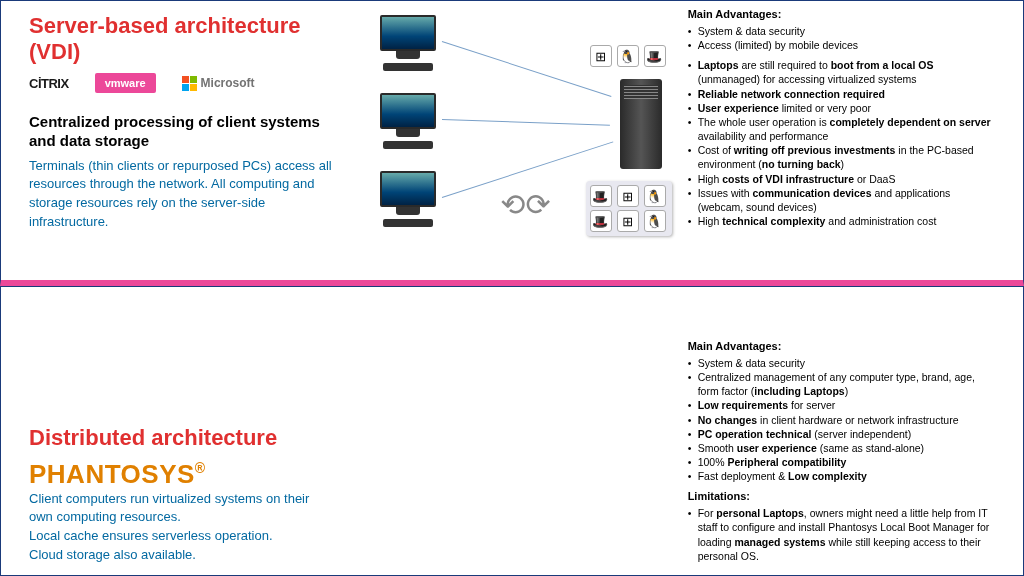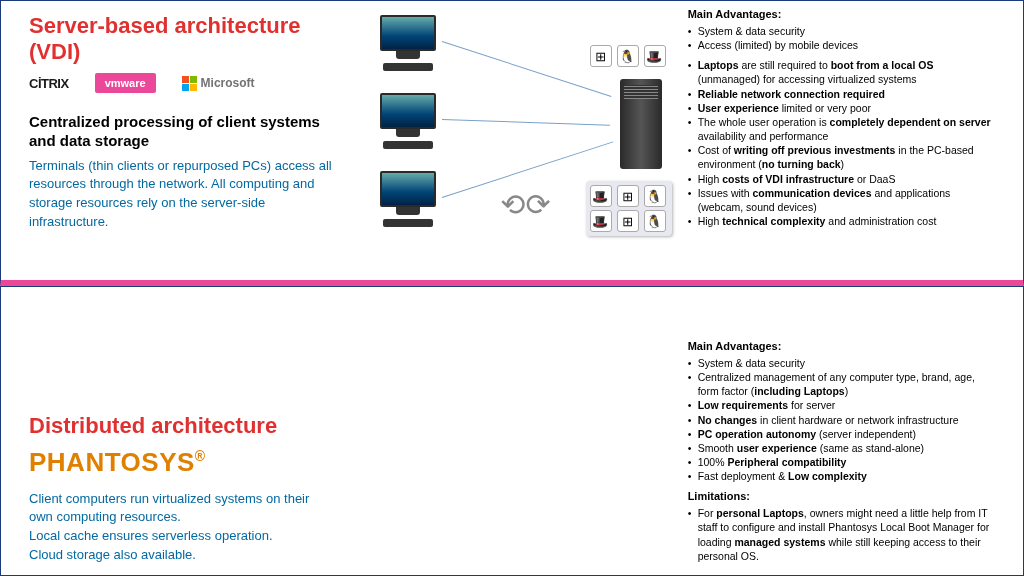--- a/index.html
+++ b/index.html
@@ -11,21 +11,21 @@
   .mid { width: 330px; position: relative; }
   .right { width: 344px; padding: 6px 26px 6px 8px; font-size: 10.5px; line-height: 1.35; border-left: none; }
   .title-red { color: #e03030; font-weight: bold; font-size: 22px; margin-bottom: 8px; }
   .vendors { display: flex; gap: 26px; align-items: center; margin-bottom: 20px; }
   .vendor { font-size: 13px; font-weight: bold; }
   .citrix { color: #1a1a1a; letter-spacing: -0.5px; }
   .vmware { background: #ec4899; color: #fff; padding: 4px 10px; border-radius: 2px; font-size: 11px; }
   .ms { display: flex; align-items: center; gap: 4px; color: #737373; font-size: 12px; }
   .ms-sq { display: grid; grid-template-columns: 7px 7px; grid-template-rows: 7px 7px; gap: 1px; }
   .ms-sq span:nth-child(1){background:#f25022}.ms-sq span:nth-child(2){background:#7fba00}.ms-sq span:nth-child(3){background:#00a4ef}.ms-sq span:nth-child(4){background:#ffb900}
-  .phantosys { color: #e08000; font-size: 26px; font-weight: bold; letter-spacing: 0.5px; margin-bottom: 12px; }
+  .phantosys { color: #e08000; font-size: 26px; font-weight: bold; letter-spacing: 0.5px; margin-bottom: 0; }
   .phantosys small { font-size: 14px; vertical-align: super; }
   .sub { font-weight: bold; font-size: 15px; margin-bottom: 6px; line-height: 1.25; }
   .desc { font-size: 13px; line-height: 1.45; color: #0369a1; }
   .rh { font-weight: bold; margin-bottom: 2px; font-size: 11px; }
   .right ul { list-style: none; padding-left: 0; margin-bottom: 6px; }
   .right li { padding-left: 10px; position: relative; }
   .right li::before { content: "•"; position: absolute; left: 0; }
   .right b { font-weight: bold; }
   
   .pc { position: absolute; }
@@ -158,21 +158,21 @@
     </div>
   </div>
 
   <div class="right">
     <div class="rh">Main Advantages:</div>
     <ul>
         <li>System &amp; data security</li>
         <li>Centralized management of any computer type, brand, age, form factor (<b>including Laptops</b>)</li>
         <li><b>Low requirements</b> for server</li>
         <li><b>No changes</b> in client hardware or network infrastructure</li>
-        <li><b>PC operation autonomy</b> (server independent)</li>
+        <li><b>PC operation technical</b> (server independent)</li>
         <li>Smooth <b>user experience</b> (same as stand-alone)</li>
         <li>100% <b>Peripheral compatibility</b></li>
         <li>Fast deployment &amp; <b>Low complexity</b></li>
       </ul>
     <div class="rh">Limitations:</div>
     <ul>
         <li>For <b>personal Laptops</b>, owners might need a little help from IT staff to configure and install Phantosys Local Boot Manager for loading <b>managed systems</b> while still keeping access to their personal OS.</li>
       </ul>
   </div>
 </div>

